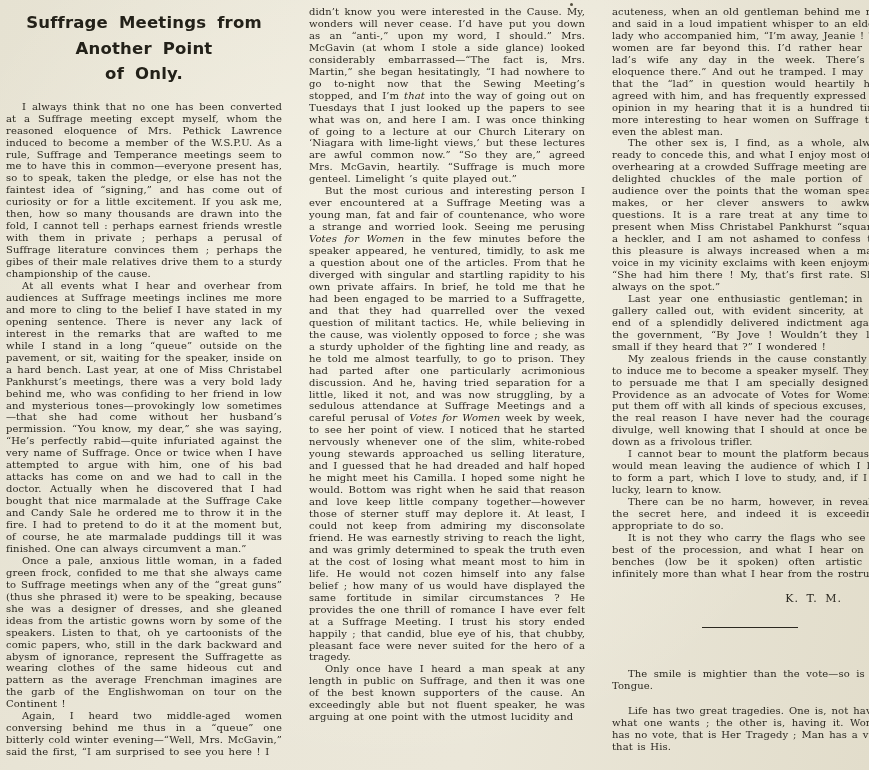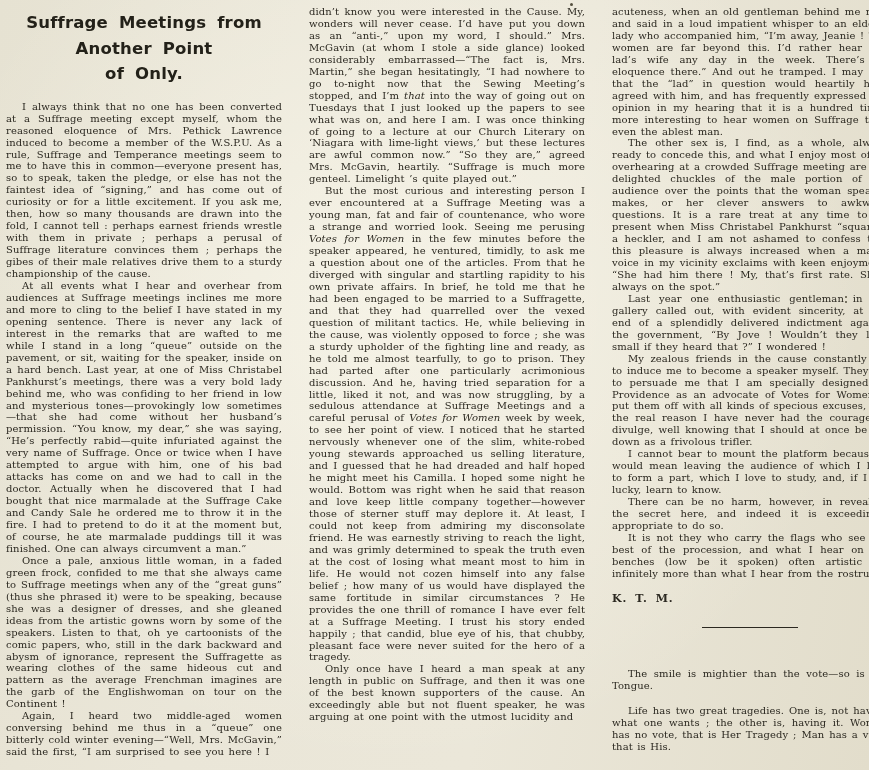--- a/index.html
+++ b/index.html
@@ -49,24 +49,23 @@
     line-height: 11.95px;
     text-align: justify;
     word-spacing: 1.2px;
     letter-spacing: 0.1px;
   }
   .para.indent { text-indent: 16px; }
   .para i { font-style: italic; }
   .signature {
     margin: 12px 46px 0 0;
     font-size: 11px;
-    text-align: left;
+    text-align: right;
     word-spacing: 3px;
     letter-spacing: 1px;
-    font-weight: bold;
   }
   .rule {
     width: 96px;
     height: 1.5px;
     background: #2b2820;
     margin: 22px auto 0 auto;
   }
   .gap-lg { margin-top: 40px; }
   .gap-sm { margin-top: 13px; }
   .speck {

